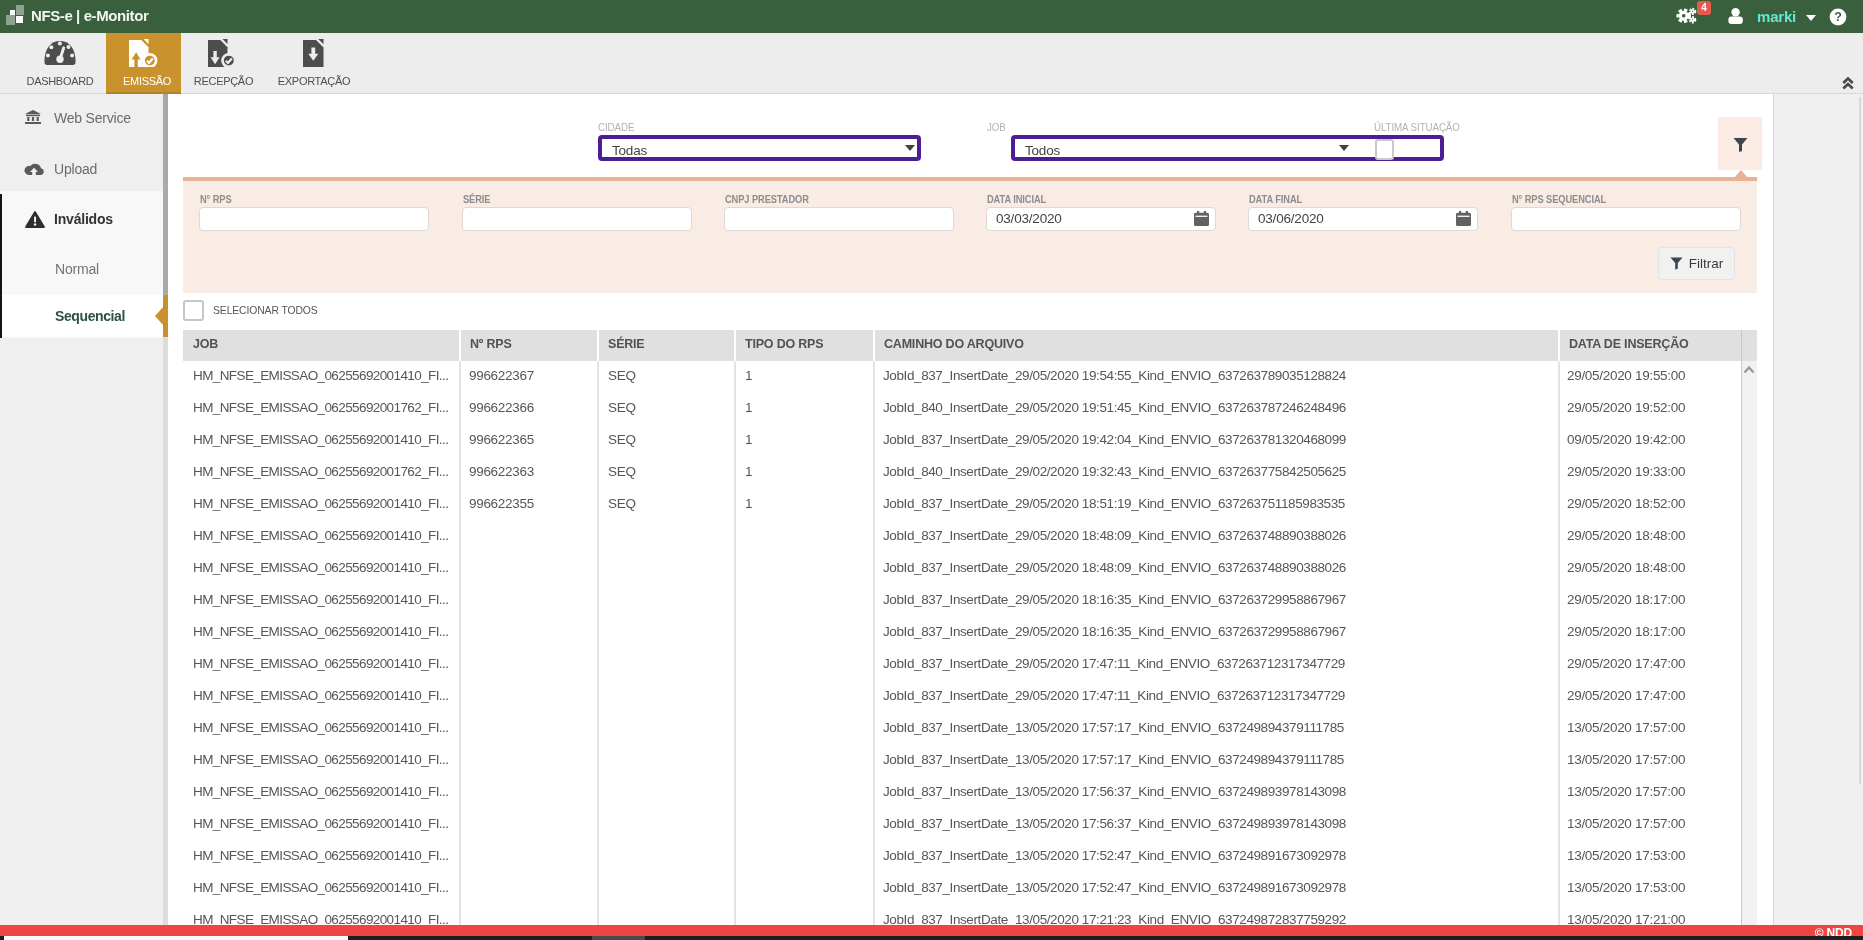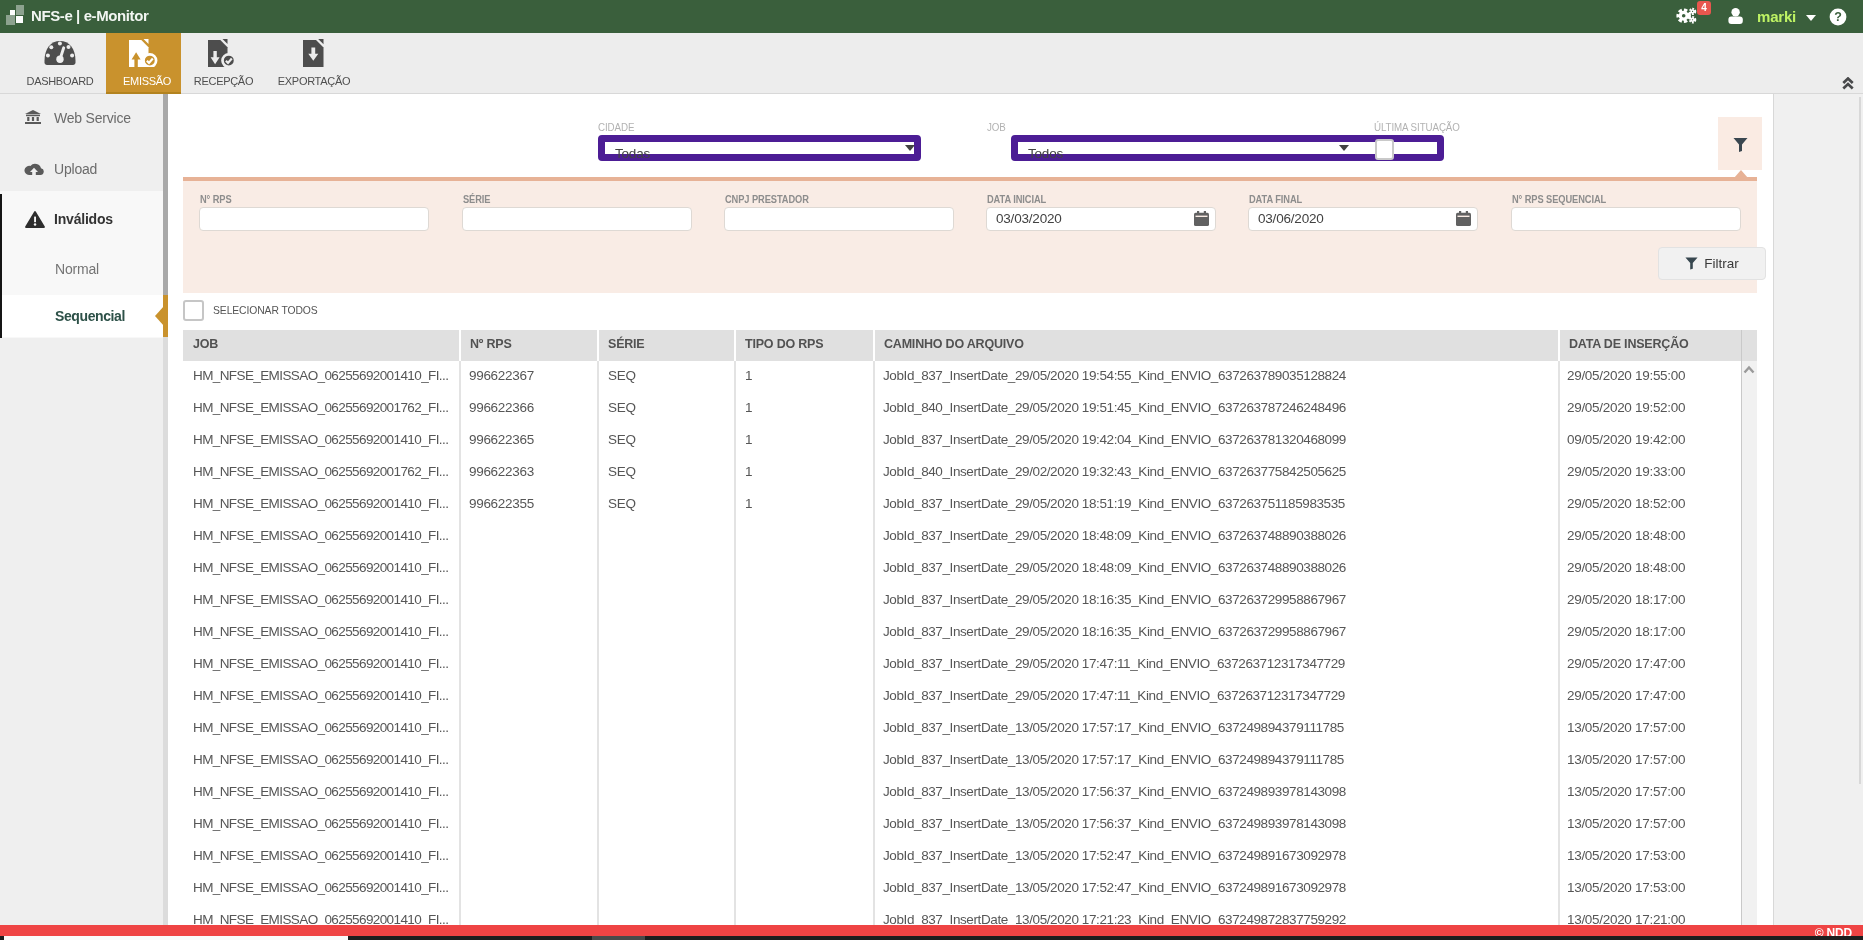--- a/index.html
+++ b/index.html
@@ -2,21 +2,21 @@
 <html><head><meta charset="utf-8">
 <style>
 * { margin:0; padding:0; box-sizing:border-box; }
 html,body { width:1863px; height:940px; overflow:hidden; font-family:"Liberation Sans", sans-serif; background:#fff; }
 .abs { position:absolute; }
 
 
 #topbar { left:0; top:0; width:1863px; height:33px; background:#3A5F3C; }
 #title { left:31px; top:7px; font-size:15px; font-weight:bold; letter-spacing:-0.4px; color:#F2F6F2; }
 #badge { left:1697px; top:1px; width:14px; height:14px; background:#E8564E; border-radius:3px; color:#fff; font-size:10px; font-weight:bold; text-align:center; line-height:14px; }
-#marki { left:1757px; top:8px; font-size:15px; font-weight:bold; color:#bef264; letter-spacing:-0.2px; }
+#marki { left:1757px; top:8px; font-size:15px; font-weight:bold; color:#5eead4; letter-spacing:-0.2px; }
 #caret-user { left:1806px; top:15px; width:0; height:0; border-left:5px solid transparent; border-right:5px solid transparent; border-top:6px solid #fff; }
 
 
 #tabbar { left:0; top:33px; width:1863px; height:61px; background:#EDEDED; border-bottom:1px solid #D8D8D8; }
 #tab-emissao { left:106px; top:33px; width:75px; height:61px; background:#C9922D; border-bottom:2px solid #B3831F; box-sizing:border-box; }
 .tablbl { top:75px; font-size:11px; letter-spacing:-0.3px; color:#4F4F4F; text-align:center; }
 .tabico { top:39px; }
 
 
 #sidebar { left:0; top:94px; width:168px; height:831px; background:#EFEFEF; }
@@ -30,30 +30,30 @@
 .sbitem { left:54px; font-size:14px; letter-spacing:-0.2px; color:#6B6B6B; }
 
 
 #content { left:168px; top:94px; width:1604px; height:831px; background:#fff; }
 #rightgray { left:1773px; top:94px; width:90px; height:831px; background:#F0F0F0; border-left:1px solid #D8D8D8; }
 #pgthumb { left:1859px; top:97px; width:2px; height:687px; background:#D8D8D8; }
 #whitesliver { left:1861px; top:922px; width:2px; height:14px; background:#F5F5F5; }
 
 .smlbl { font-size:10.5px; letter-spacing:-0.1px; color:#B2B2B2; transform:scaleX(0.93); transform-origin:left center; }
 .plbl  { font-size:10px; letter-spacing:-0.1px; color:#8D8D8D; font-weight:bold; transform:scaleX(0.93); transform-origin:left center; }
-.selbox { height:26px; background:#fff; border:7px solid #4c1d95; border-radius:4px; font-size:13.5px; color:#424242; line-height:24px; padding-left:10px; letter-spacing:-0.2px; }
+.selbox { height:26px; background:#fff; border:4px solid #4c1d95; border-radius:4px; font-size:13.5px; color:#424242; line-height:24px; padding-left:10px; letter-spacing:-0.2px; }
 .selcaret { width:0; height:0; border-left:5.5px solid transparent; border-right:5.5px solid transparent; border-top:6px solid #424242; }
 
 #ultchk { left:1375px; top:139px; width:19px; height:21px; border:2px solid #C9C9C9; border-radius:3px; background:#fff; }
 #filtbtn { left:1718px; top:117px; width:44px; height:53px; background:#FAEBE3; }
 #notch { left:1734px; top:170px; width:0; height:0; border-left:7.5px solid transparent; border-right:7.5px solid transparent; border-bottom:8px solid #E7B296; }
 
 #panel { left:183px; top:177px; width:1574px; height:116px; background:#F9ECE5; border-top:4px solid #E7B296; }
 .inp { top:207px; width:230px; height:24px; background:#fff; border:1px solid #DED9D4; border-radius:4px; font-size:13.5px; color:#424242; line-height:22px; padding-left:9px; letter-spacing:-0.2px; }
-#filtrar { left:1658px; top:247px; width:108px; height:33px; background:#F1F1F1; border:1px solid #E2E2E2; border-radius:4px; color:#3A3A3A; font-size:13.5px; text-align:center; line-height:31px; }
+#filtrar { left:1658px; top:247px; width:77px; height:33px; background:#F1F1F1; border:1px solid #E2E2E2; border-radius:4px; color:#3A3A3A; font-size:13.5px; text-align:center; line-height:31px; }
 
 #selchk { left:183px; top:300px; width:21px; height:21px; border:2px solid #C6C6C6; border-radius:3px; background:#fff; }
 #sellbl { left:213px; top:304px; font-size:11.5px; letter-spacing:-0.1px; color:#555; transform:scaleX(0.9); transform-origin:left center; }
 
 
 #thead { left:183px; top:330px; width:1574px; height:31px; background:#E0E0E0; }
 .th { position:absolute; top:7px; font-size:12.5px; font-weight:bold; letter-spacing:-0.2px; color:#525252; }
 .colsep { position:absolute; top:330px; width:2px; height:595px; background:#E3E3E3; }
 .colsep-h { position:absolute; top:330px; width:2px; height:31px; background:#FFFFFF; }
 #tbody { left:0px; top:0px; }

